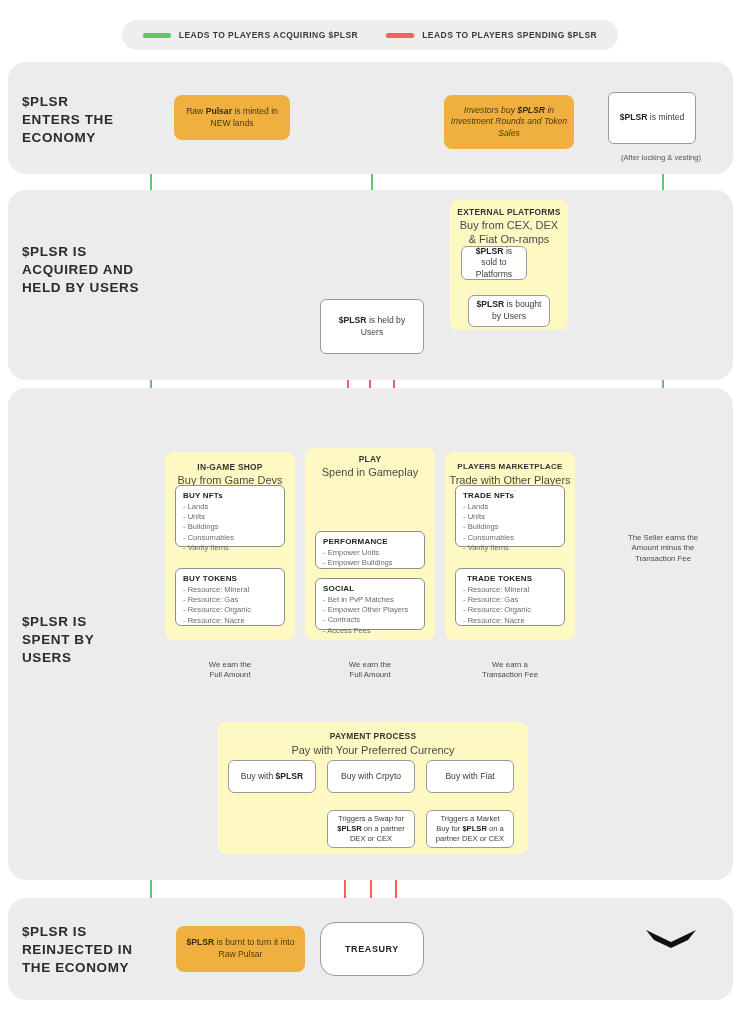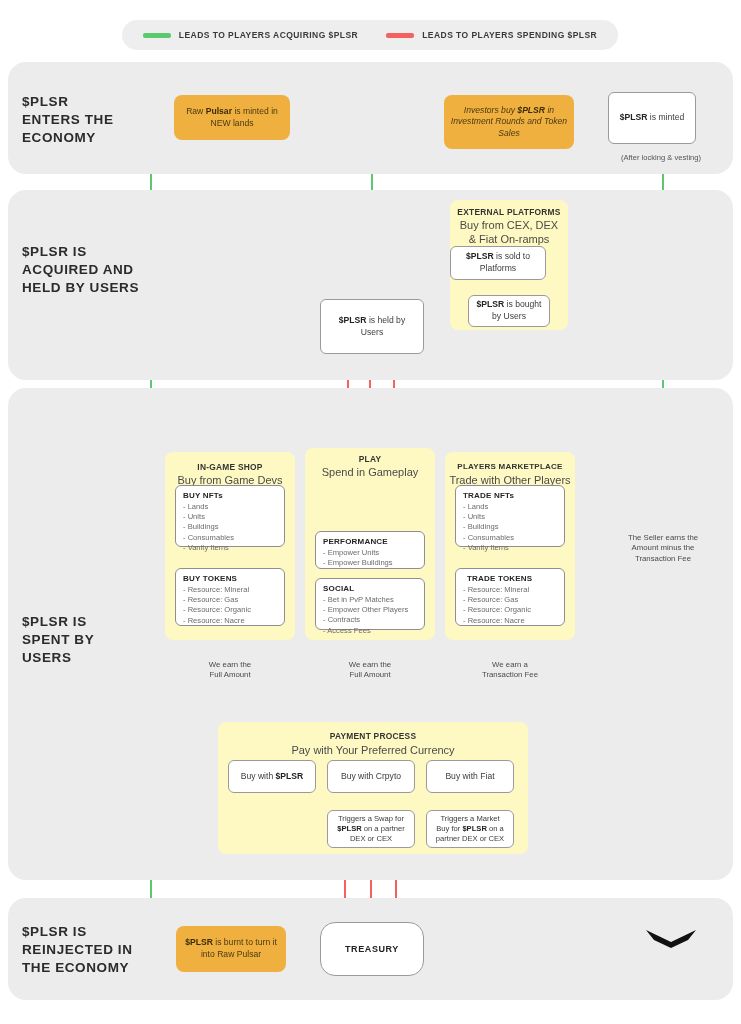--- a/index.html
+++ b/index.html
@@ -78,21 +78,21 @@
   .group-title {
     position:absolute; left:0; right:0; text-align:center;
     font-size:8.4px; font-weight:bold; color:#333; letter-spacing:.25px;
   }
   .group-sub {
     position:absolute; left:0; right:0; text-align:center;
     font-size:11px; color:#4a4a4a; line-height:1.3;
   }
   #g-external .group-title { top:7px; }
   #g-external .group-sub   { top:18px; }
-  #n-sold    { left:450px; top:246px; width:96px; height:34px; }
+  #n-sold    { left:461px; top:246px; width:66px; height:34px; }
   #n-bought  { left:468px; top:295px; width:82px; height:32px; }
   #n-held    { left:320px; top:299px; width:104px; height:55px; }
 
   
   #g-shop   { left:165px; top:452px; width:130px; height:188px; }
   #g-play   { left:305px; top:448px; width:130px; height:192px; }
   #g-market { left:445px; top:452px; width:130px; height:188px; }
 
   #g-shop   .group-title { top:10px; }
   #g-shop   .group-sub   { top:21px; }
@@ -133,21 +133,21 @@
   #g-payment .group-title { top:9px; }
   #g-payment .group-sub   { top:21px; }
 
   #p-plsr   { left:228px; top:760px; width:88px; height:33px; }
   #p-crypto { left:327px; top:760px; width:88px; height:33px; }
   #p-fiat   { left:426px; top:760px; width:88px; height:33px; }
   #p-swap   { left:327px; top:810px; width:88px; height:38px; font-size:7.6px; }
   #p-market { left:426px; top:810px; width:88px; height:38px; font-size:7.6px; }
 
   
-  #n-burnt    { left:176px; top:926px; width:110px; height:46px; }
+  #n-burnt    { left:176px; top:926px; width:129px; height:46px; }
   #n-treasury { left:320px; top:922px; width:104px; height:54px;
                 font-weight:bold; font-size:9px; letter-spacing:.6px; color:#222;border-radius:15px; }
 
   #logo { position:absolute; left:640px; top:918px; width:62px; height:62px; }
 
   svg.wires { position:absolute; inset:0; width:741px; height:1024px; pointer-events:none; }
 </style>
 </head>
 <body>
 

